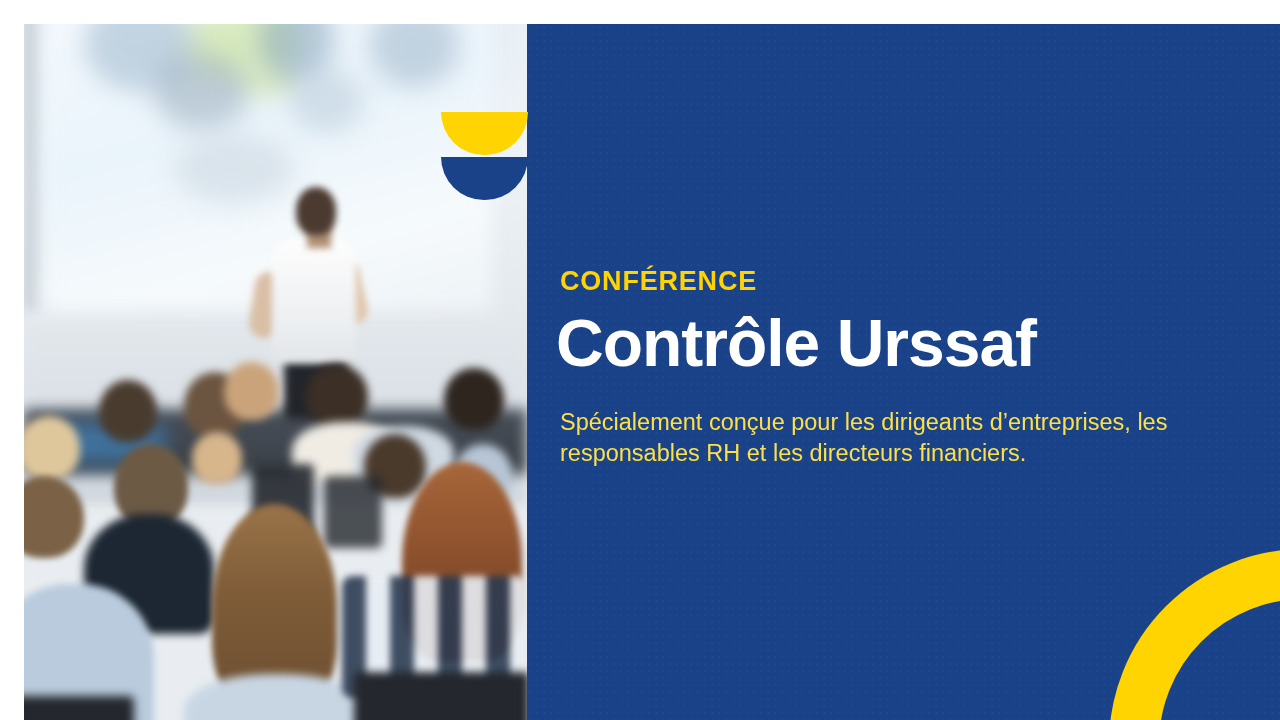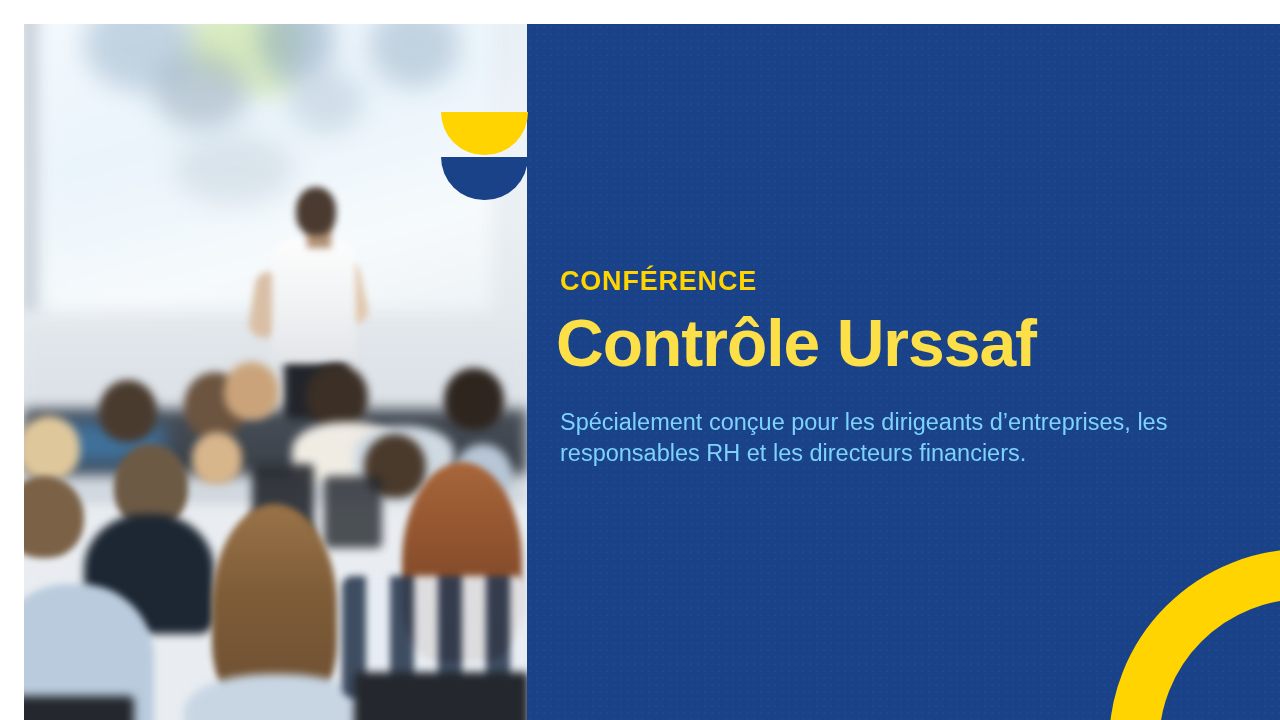--- a/index.html
+++ b/index.html
@@ -164,30 +164,30 @@
   .kicker {
     position:absolute; top:232px; left:0;
     color:#ffd400;
     font-size:27px;
     font-weight:bold;
     letter-spacing:.8px;
     line-height:1;
   }
   .title {
     position:absolute; top:272px; left:-4px;
-    color:#fde047;
+    color:#ffffff;
     font-size:66px;
     font-weight:bold;
     letter-spacing:-1px;
     line-height:1.08;
     white-space:nowrap;
   }
   .para {
     position:absolute; left:0;
-    color:#7dd3fc;
+    color:#fde047;
     font-size:23.5px;
     font-weight:400;
     line-height:1.33;
   }
   .para-1 { top:371px; width:690px; }
   .para-2 { top:458px; width:690px; }
 </style>
 </head>
 <body>
 

